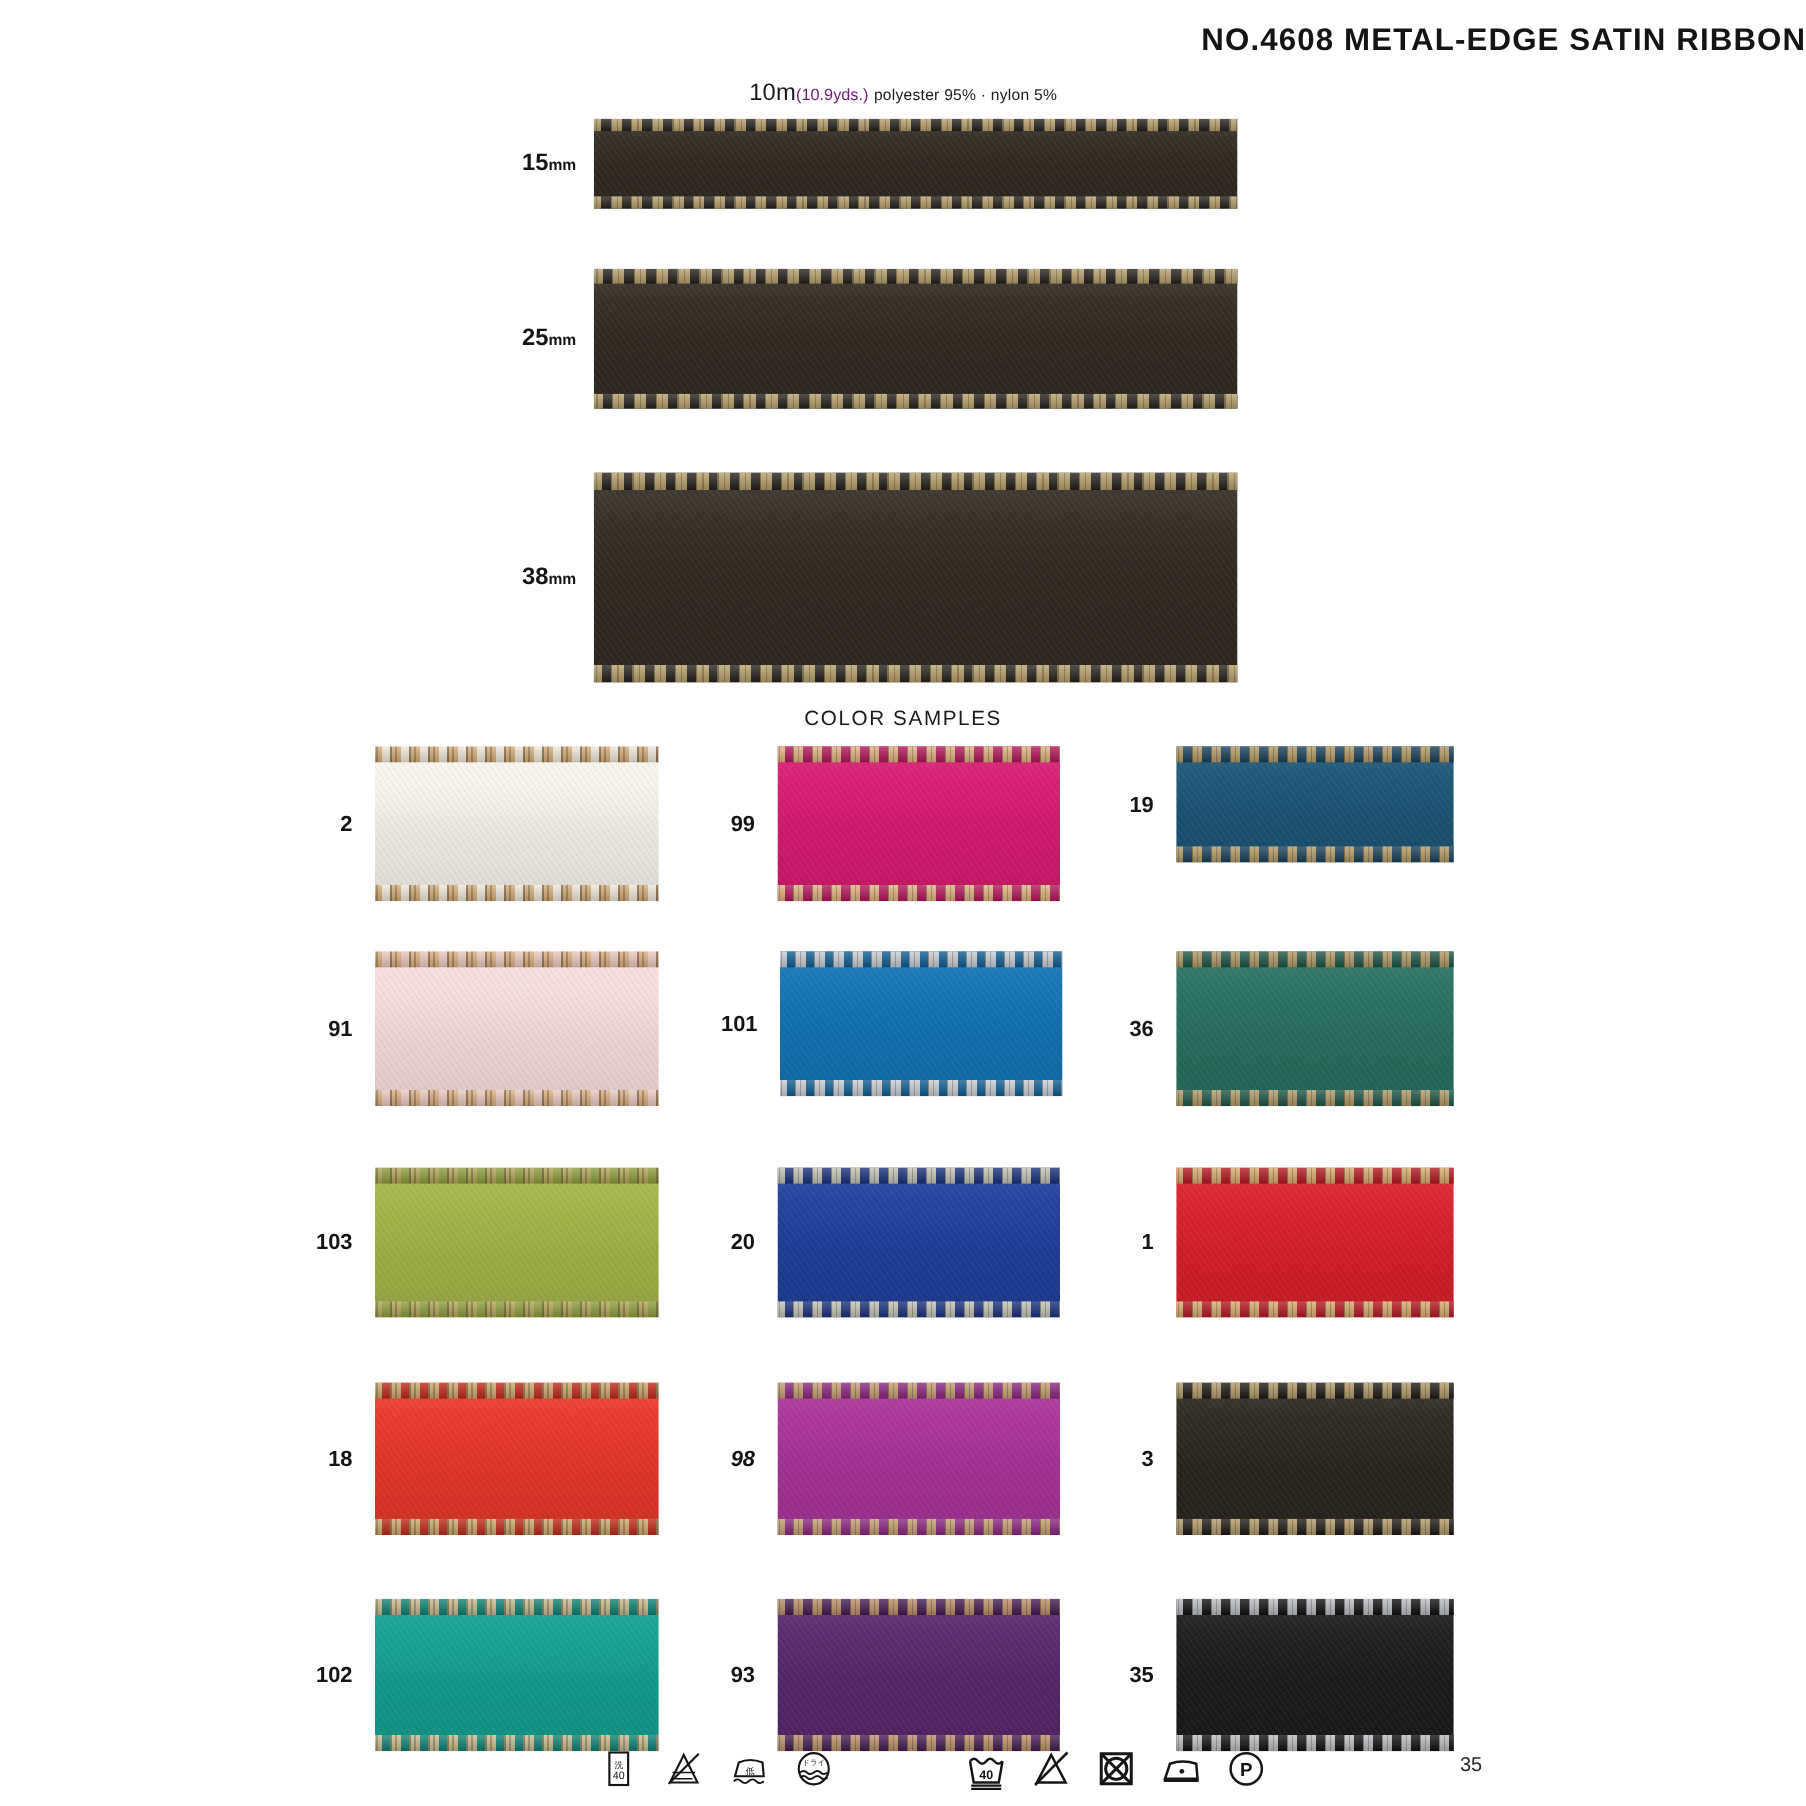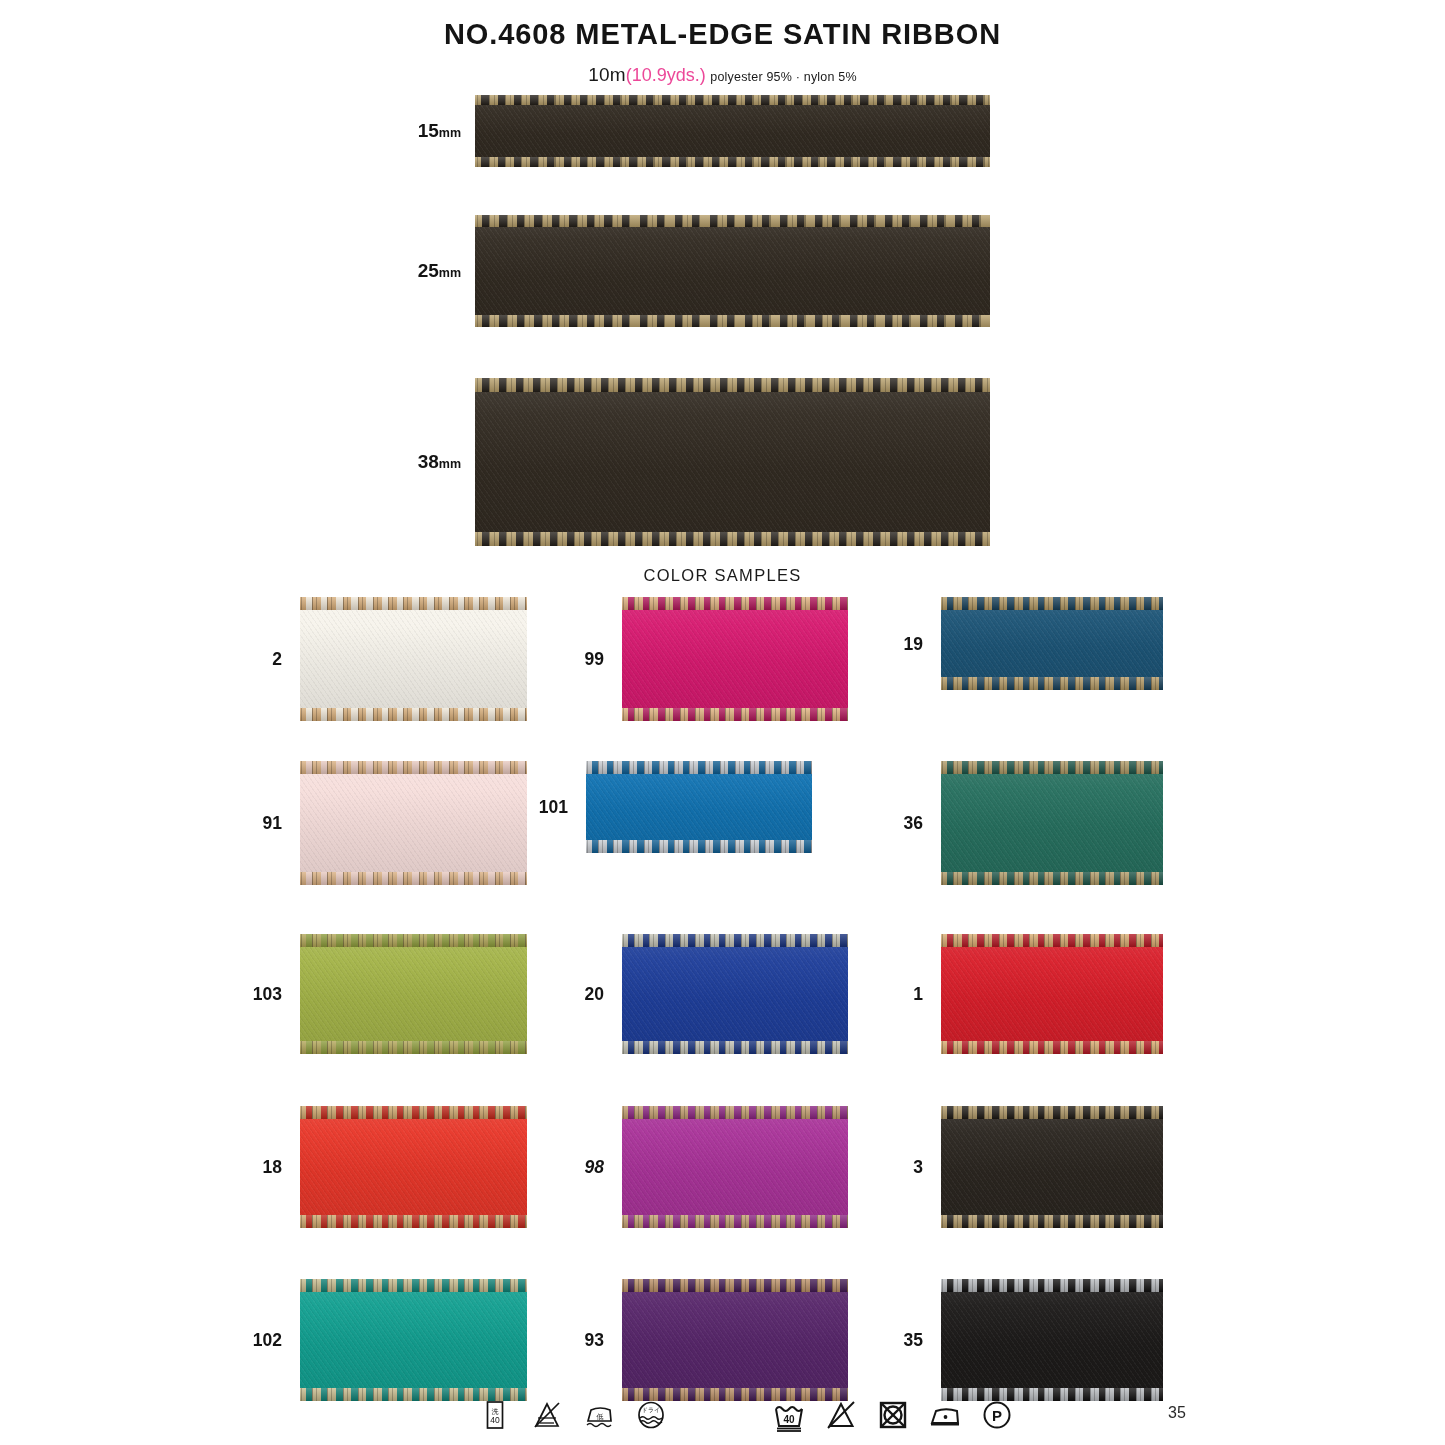--- a/index.html
+++ b/index.html
@@ -9,32 +9,32 @@
     background: #ffffff;
     font-family: "Liberation Sans", sans-serif;
     color: #1a1a1a;
     position: relative;
     overflow: hidden;
   }
 
   
   #page-title {
     position: absolute; left: 0; top: 18px; width: 1445px;
-    text-align: center;
-    font-size: 29px; font-weight: bold;
+    text-align: right;
+    font-size: 25px; font-weight: bold;
     letter-spacing: 0.9px;
     color: #141414;
   }
   #spec-line {
     position: absolute; left: 0; top: 64px; width: 1445px;
     text-align: center;
     white-space: nowrap;
   }
   #spec-line .len-num { font-size: 19px; color: #1a1a1a; letter-spacing: .2px; }
-  #spec-line .len-sub { font-size: 18px; color: #ec4899; }
+  #spec-line .len-sub { font-size: 13px; color: #701a75; }
   #spec-line .comp {
     font-size: 12.5px; color: #1a1a1a; letter-spacing: .2px;
   }
 
   
   .ribbon-row { position: absolute; }
   .ribbon-label {
     position: absolute; right: 100%; top: 50%;
     transform: translateY(-50%);
     white-space: nowrap; padding-right: 14px;
@@ -244,21 +244,21 @@
             <div style="position: absolute; inset: 0px; pointer-events: none; background-image: repeating-linear-gradient(90deg, rgba(0, 0, 0, 0.3) 0px, rgba(0, 0, 0, 0.3) 1px, rgba(0, 0, 0, 0) 1px, rgba(0, 0, 0, 0) 4px, rgba(0, 0, 0, 0.22) 4px, rgba(0, 0, 0, 0.22) 5px, rgba(0, 0, 0, 0) 5px, rgba(0, 0, 0, 0) 15.2px), linear-gradient(rgba(255, 255, 255, 0.22), rgba(0, 0, 0, 0.18));"></div>
           </div>
         </div>
         <div class="edge bot" style="height: 13px;">
           <div class="teeth" style="background: repeating-linear-gradient(90deg, rgb(217, 174, 126) 0px, rgb(217, 174, 126) 8.6px, rgb(232, 201, 191) 8.6px, rgb(232, 201, 191) 15.2px);">
             <div style="position: absolute; inset: 0px; pointer-events: none; background-image: repeating-linear-gradient(90deg, rgba(0, 0, 0, 0.3) 0px, rgba(0, 0, 0, 0.3) 1px, rgba(0, 0, 0, 0) 1px, rgba(0, 0, 0, 0) 4px, rgba(0, 0, 0, 0.22) 4px, rgba(0, 0, 0, 0.22) 5px, rgba(0, 0, 0, 0) 5px, rgba(0, 0, 0, 0) 15.2px), linear-gradient(rgba(255, 255, 255, 0.22), rgba(0, 0, 0, 0.18));"></div>
           </div>
         </div>
       </div>
     </div>
-    <div class="swatch-cell" style="left: 586px; top: 164px; width: 226px; height: 92px;">
+    <div class="swatch-cell" style="left: 624px; top: 164px; width: 226px; height: 116px;">
       <div class="swatch-num">101</div>
       <div class="ribbon">
         <div class="body" style="background: rgb(18, 115, 178);"></div>
         <div class="weave"></div>
         <div class="sheen"></div>
         <div class="edge top" style="height: 13px;">
           <div class="teeth" style="background: repeating-linear-gradient(90deg, rgb(201, 205, 210) 0px, rgb(201, 205, 210) 8.6px, rgb(13, 92, 145) 8.6px, rgb(13, 92, 145) 15.2px);">
             <div style="position: absolute; inset: 0px; pointer-events: none; background-image: repeating-linear-gradient(90deg, rgba(0, 0, 0, 0.3) 0px, rgba(0, 0, 0, 0.3) 1px, rgba(0, 0, 0, 0) 1px, rgba(0, 0, 0, 0) 4px, rgba(0, 0, 0, 0.22) 4px, rgba(0, 0, 0, 0.22) 5px, rgba(0, 0, 0, 0) 5px, rgba(0, 0, 0, 0) 15.2px), linear-gradient(rgba(255, 255, 255, 0.22), rgba(0, 0, 0, 0.18));"></div>
           </div>
         </div>

